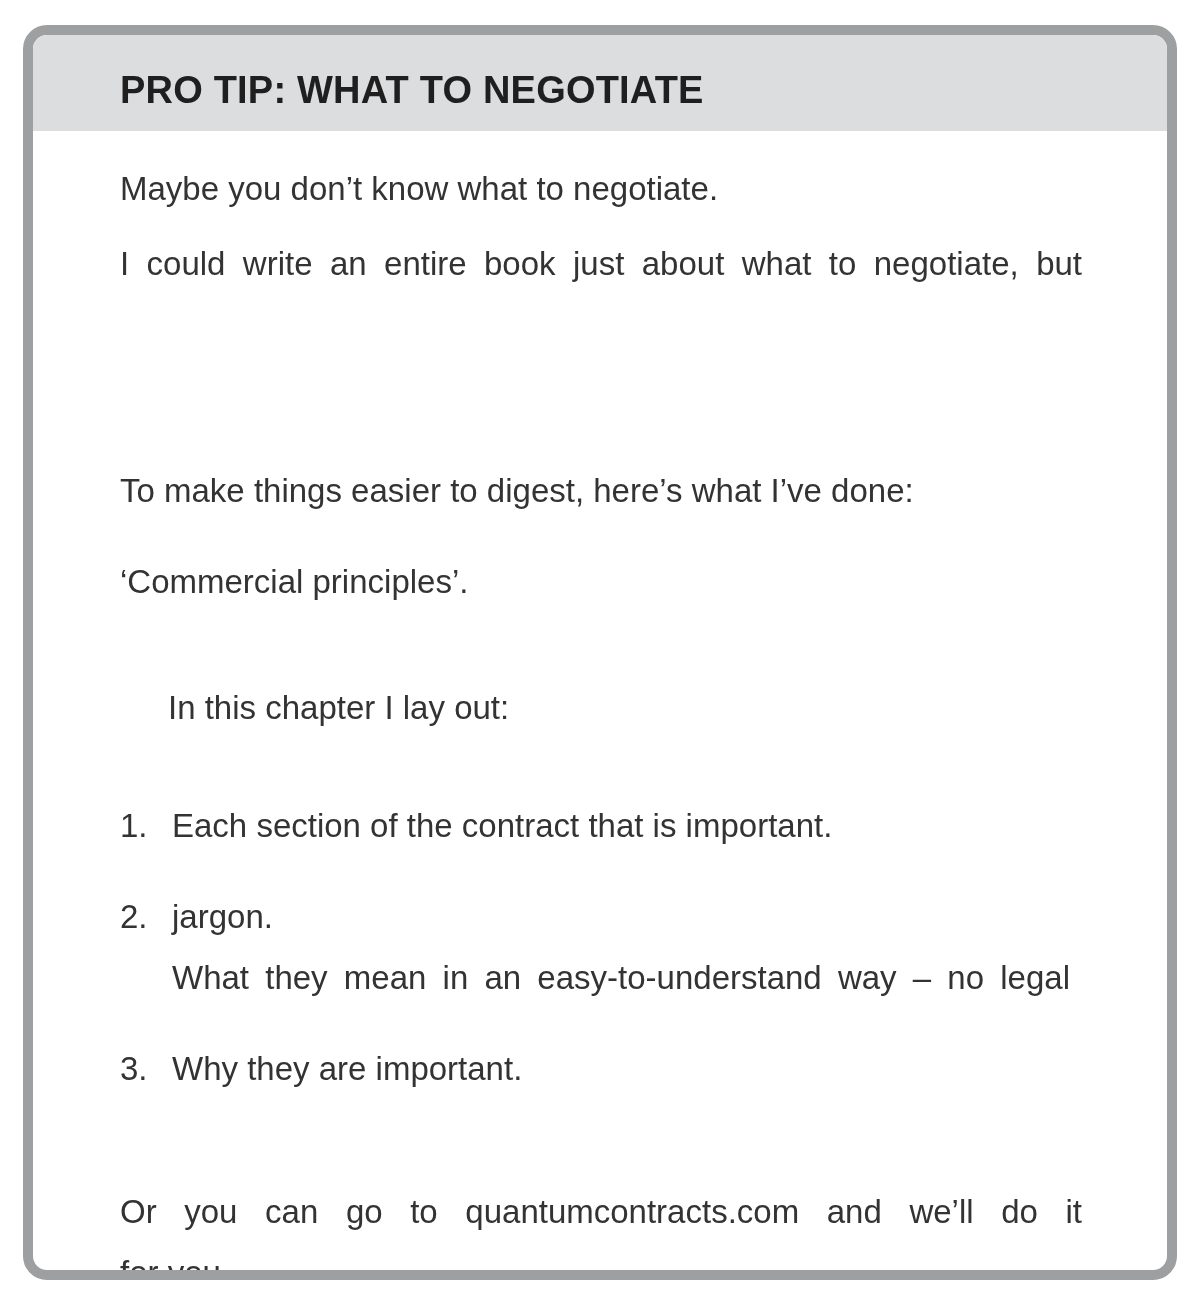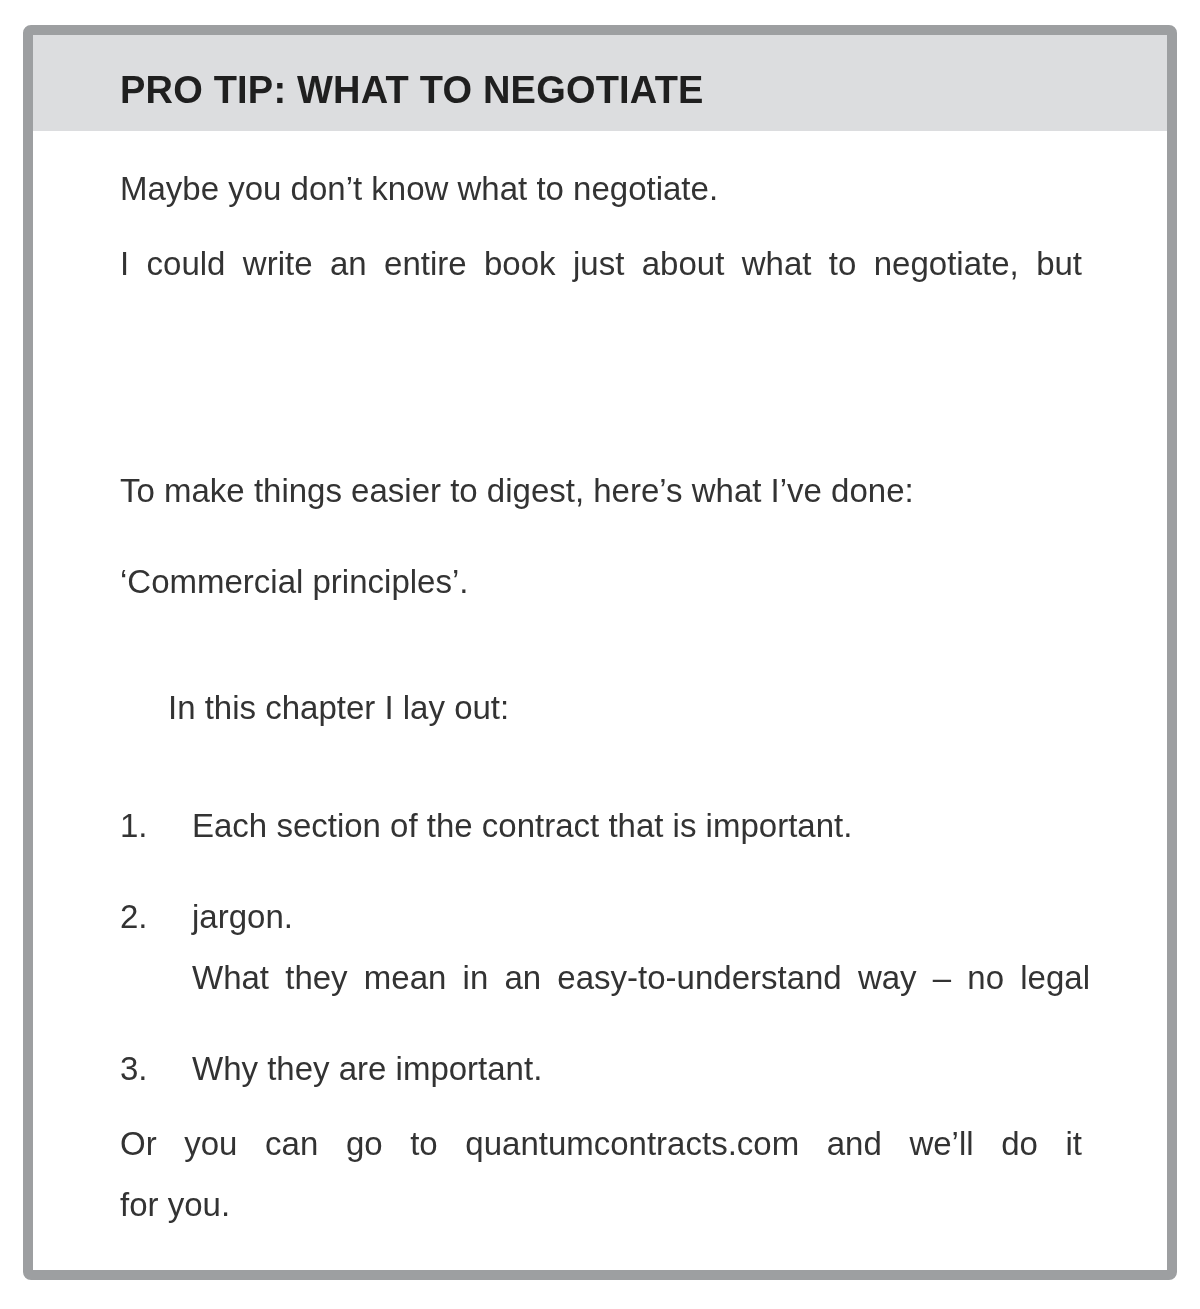--- a/index.html
+++ b/index.html
@@ -15,21 +15,21 @@
       font-family: "Liberation Sans", sans-serif;
     }
     .tip-box {
       position: absolute;
       left: 23px;
       top: 25px;
       width: 1154px;
       height: 1255px;
       box-sizing: border-box;
       border: 10px solid #9d9fa1;
-      border-radius: 8px;
+      border-radius: 24px;
       background: #ffffff;
       overflow: hidden;
     }
     .tip-header {
       position: absolute;
       left: 0;
       top: 0;
       right: 0;
       height: 96px;
       background: #dcdddf;
@@ -79,21 +79,21 @@
       width: 962px;
     }
     .list-num {
       position: absolute;
       left: 0;
       top: 0;
       line-height: 61px;
     }
     .list-text {
       position: absolute;
-      left: 72px;
+      left: 52px;
       top: 0;
       width: 898px;
     }
     .list-text .line.just {
       width: 898px;
     }
   </style>
 </head>
 <body>
 
@@ -139,19 +139,19 @@
       </div>
     </div>
 
     <div class="list-item" style="top:1003px;">
       <span class="list-num">3.</span>
       <div class="list-text">
         <span class="line">Why they are important.</span>
       </div>
     </div>
 
-    <div class="para" style="top:1078px;">
+    <div class="para" style="top:1146px;">
       <span class="line just">Or you can go to quantumcontracts.com and we’ll do it</span>
       <span class="line">for you.</span>
     </div>
 
   </div>
 </div>
 
 </body></html>

